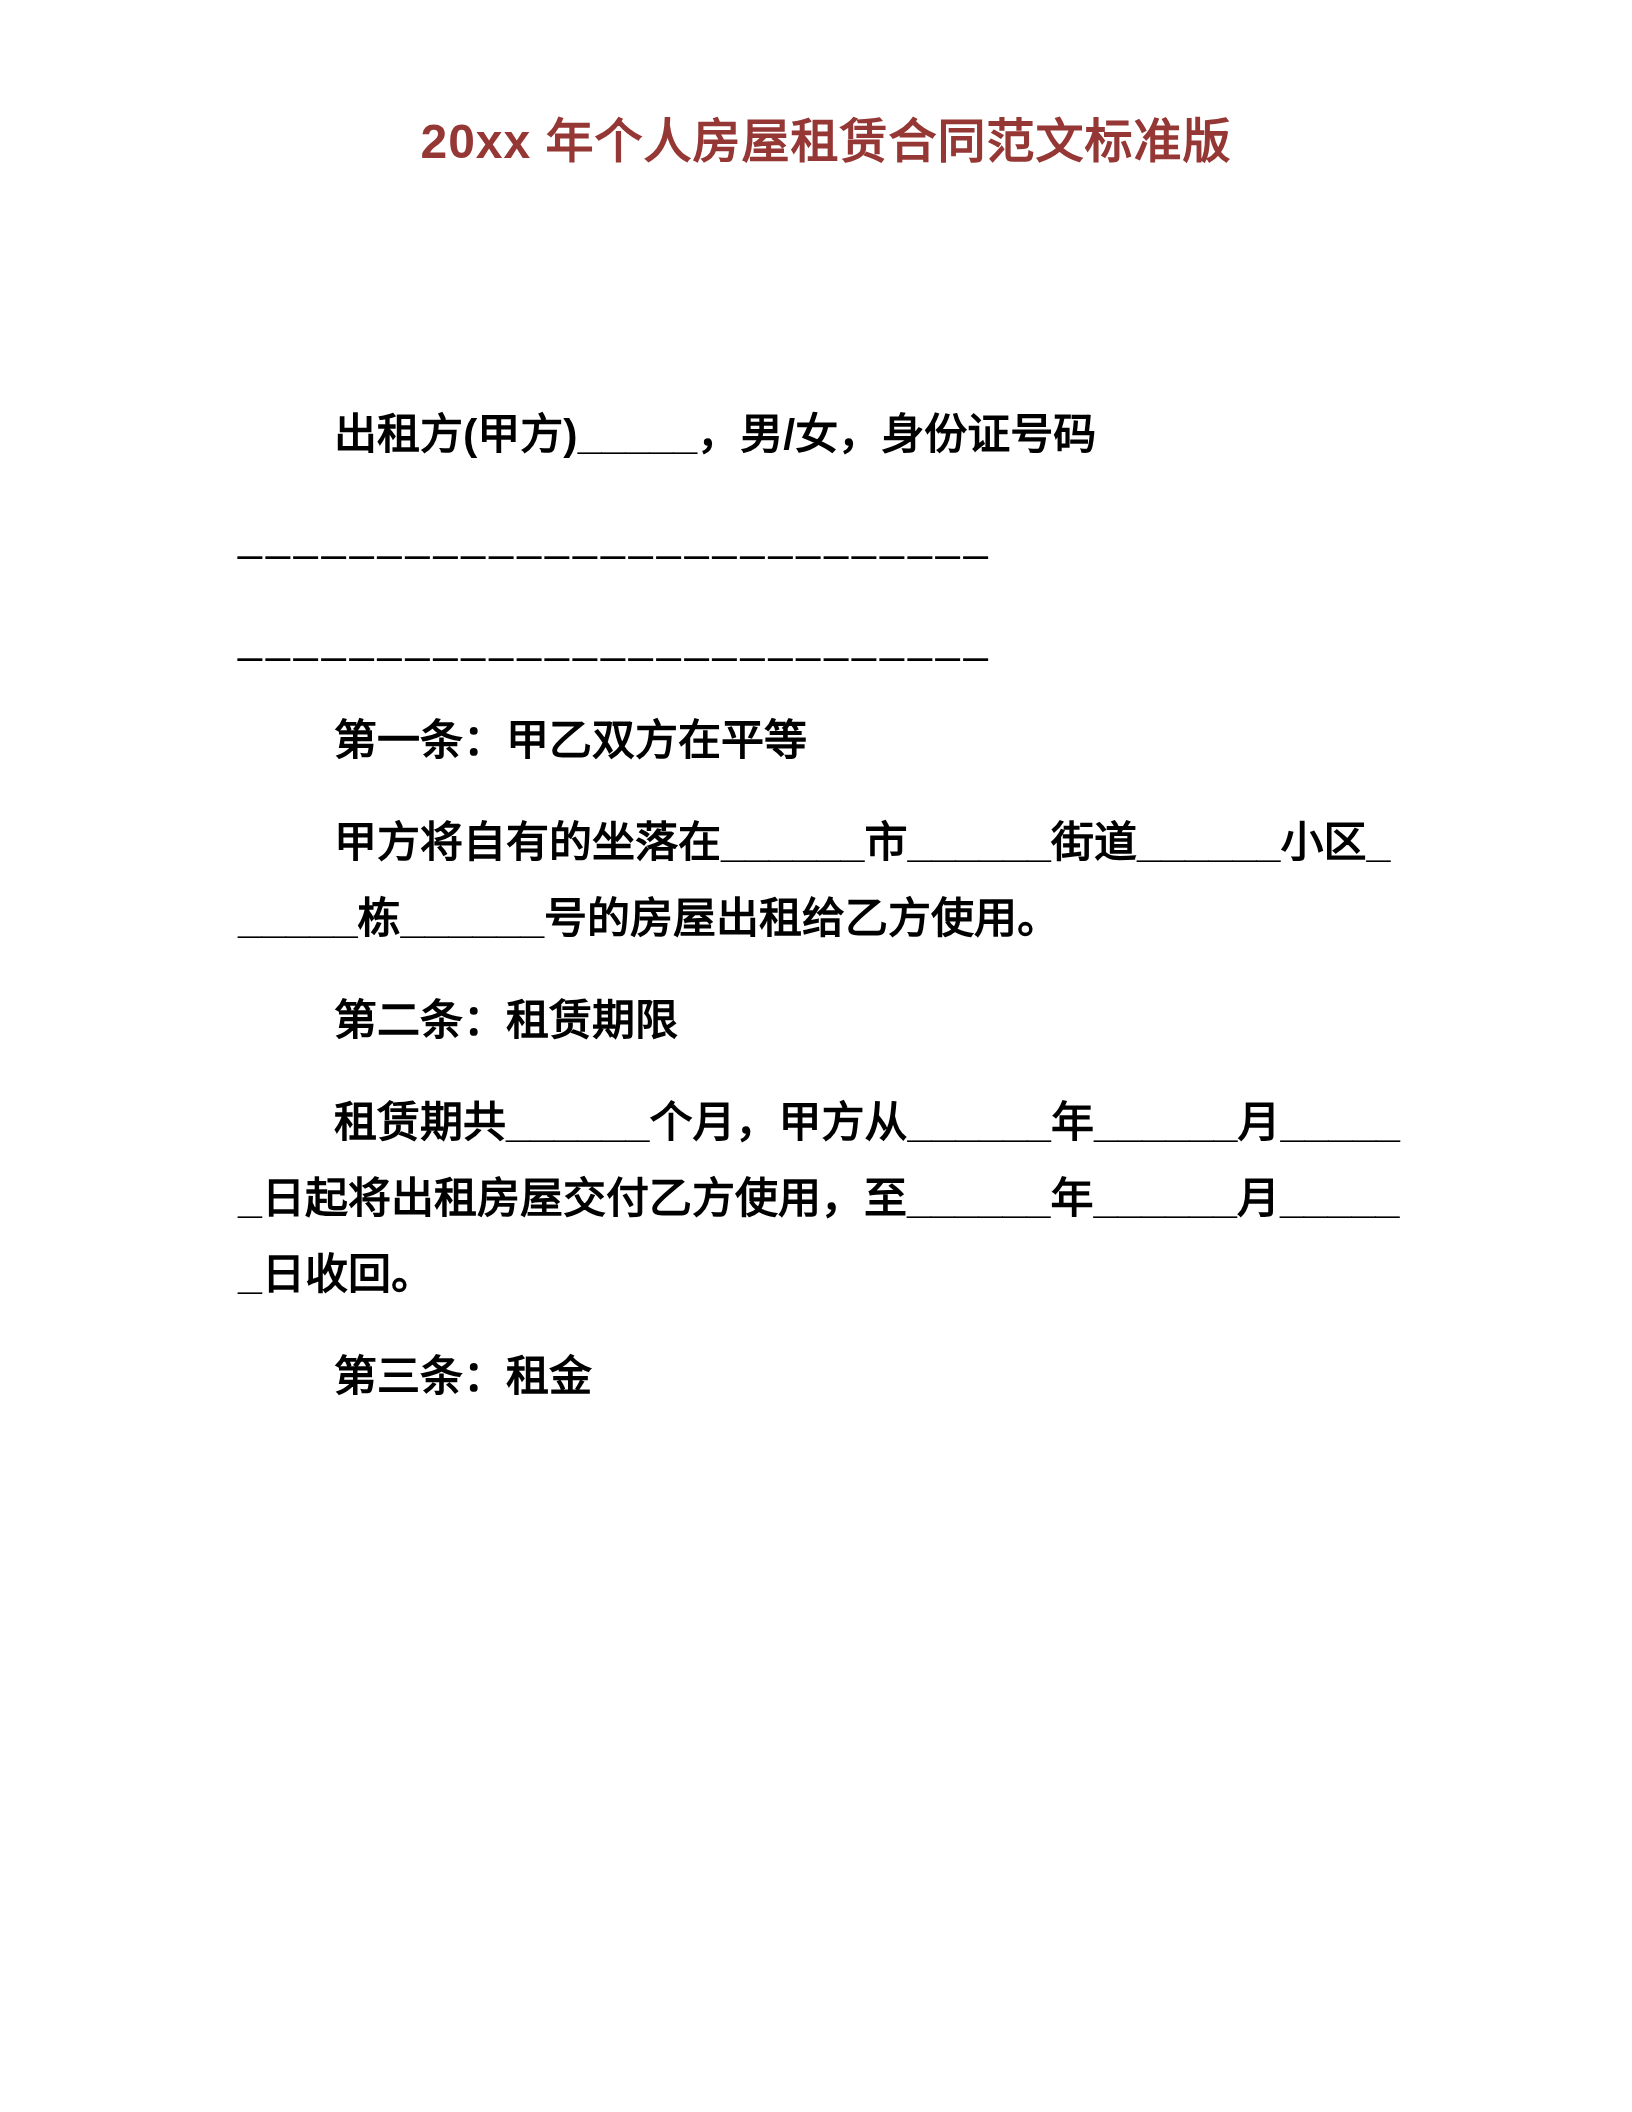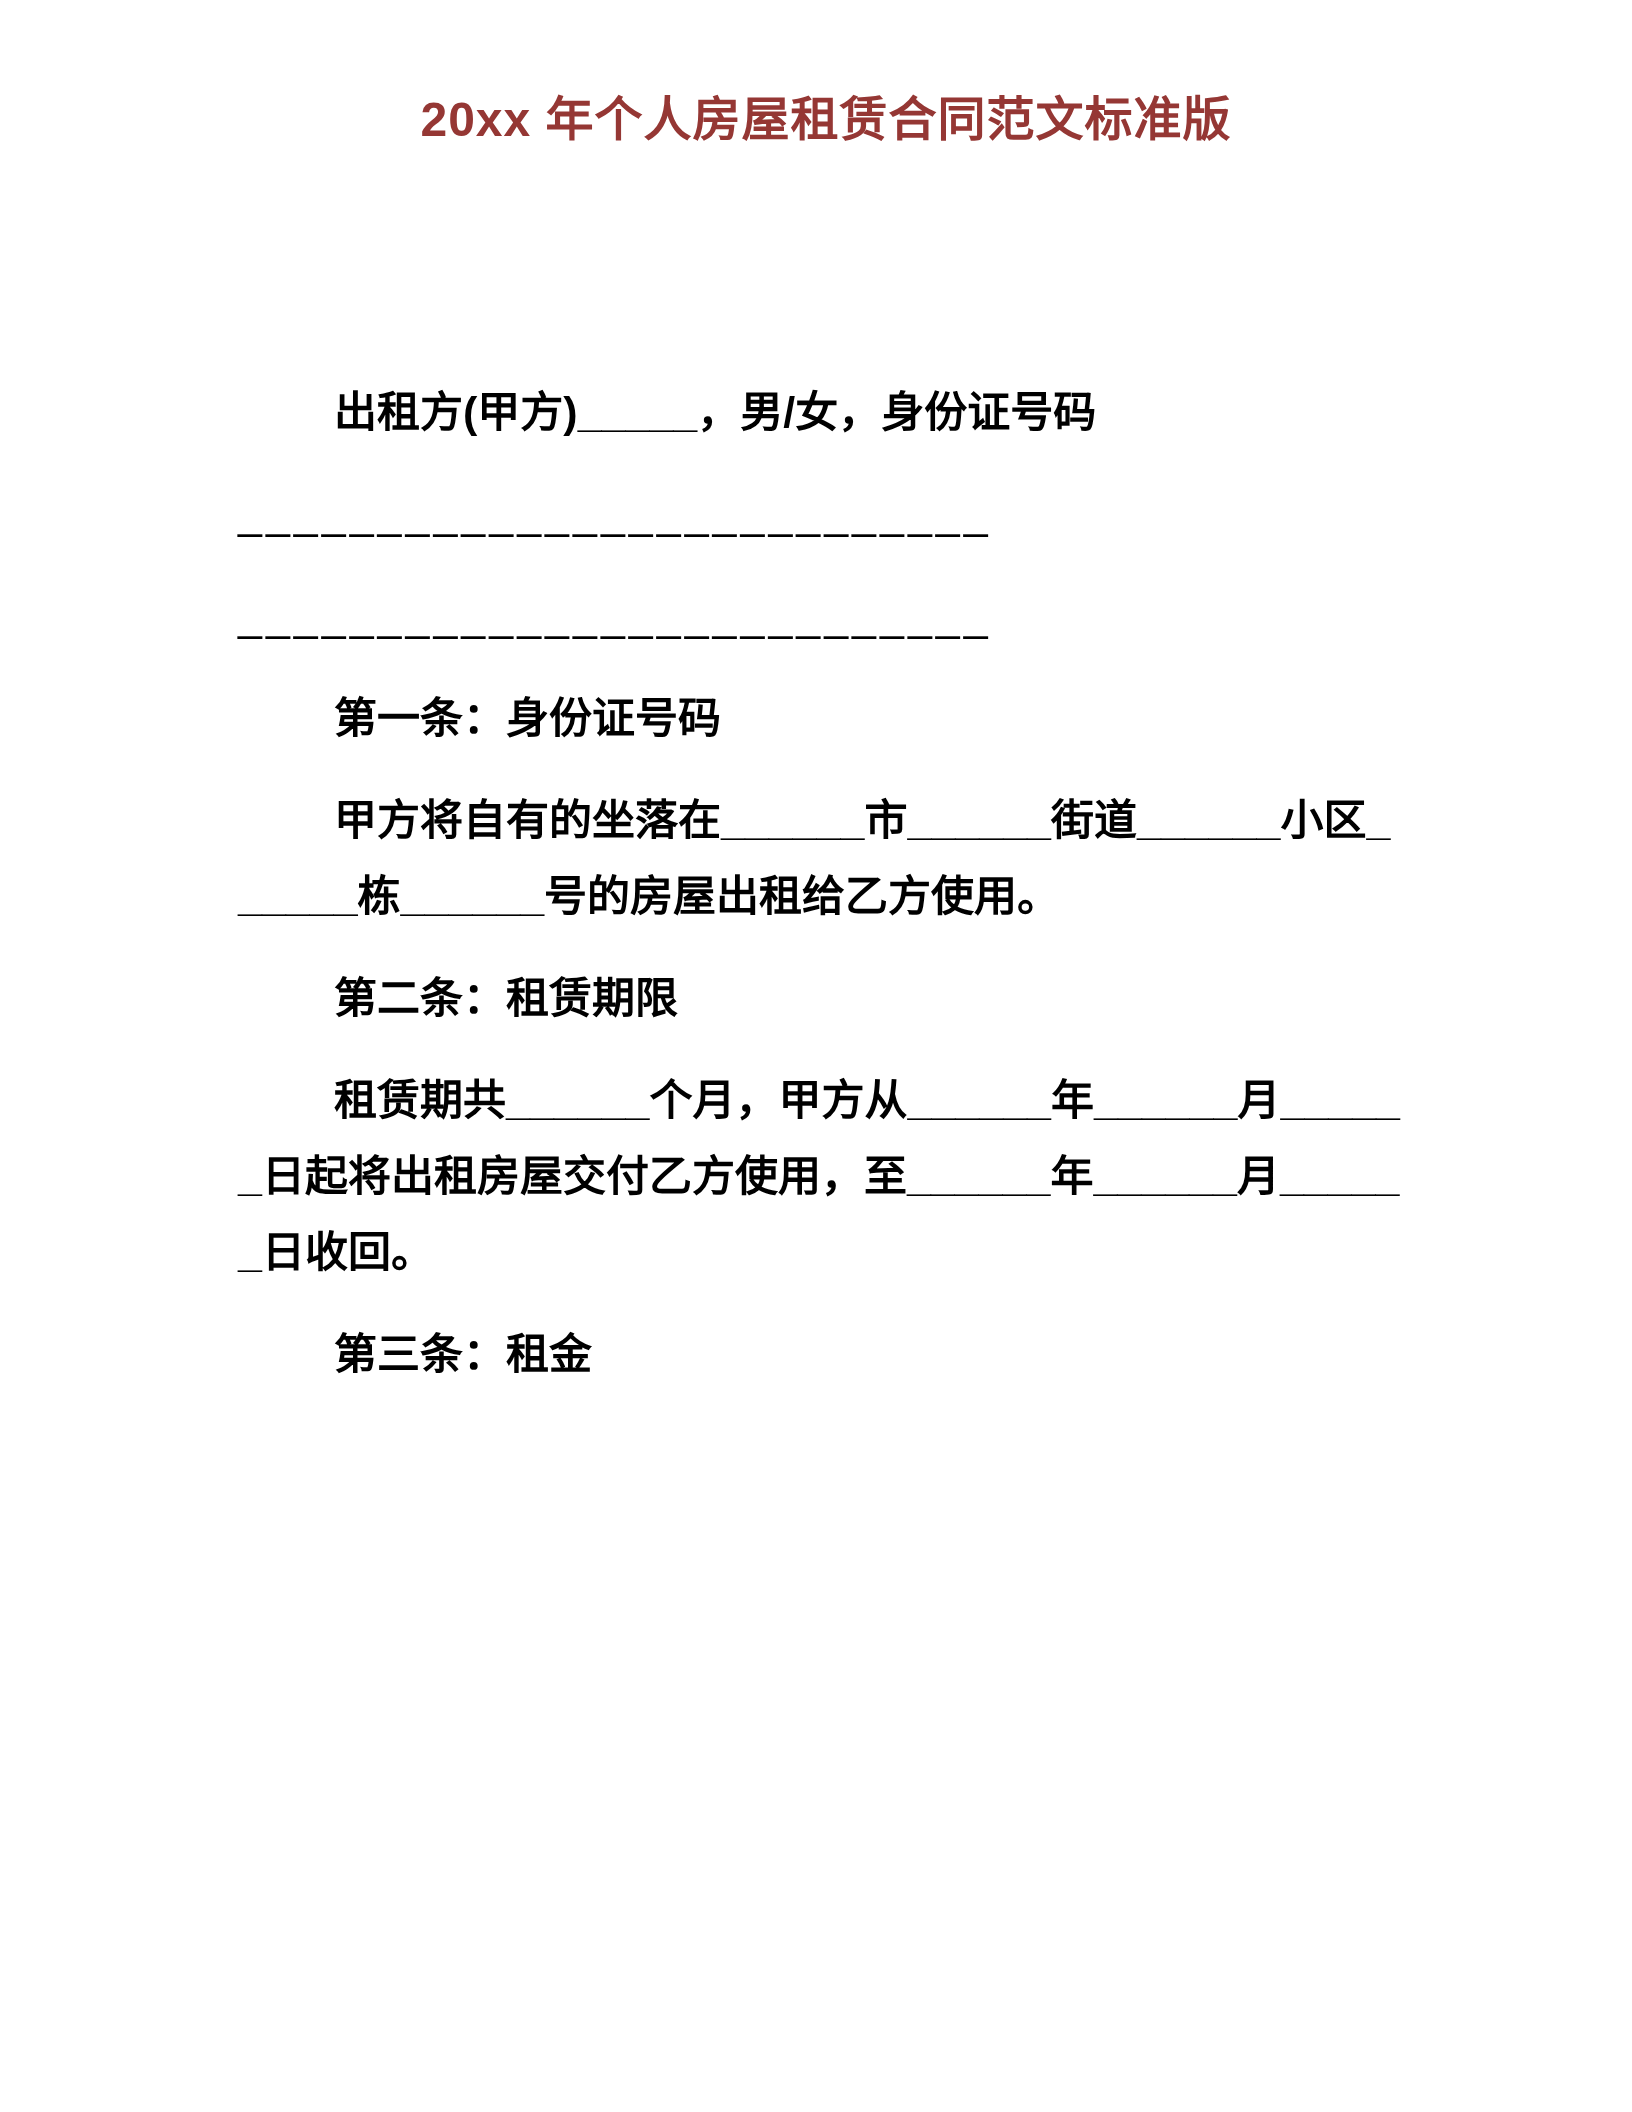--- a/index.html
+++ b/index.html
@@ -11,21 +11,21 @@
     width: 1632px;
     height: 2112px;
     overflow: hidden;
     font-family: "Liberation Sans", "DejaVu Sans", sans-serif;
     color: #000000;
   }
   .page {
     box-sizing: border-box;
     width: 1632px;
     height: 2112px;
-    padding: 88px 218px 0 238px;
+    padding: 110px 218px 0 238px;
     background: #ffffff;
   }
   .doc-title {
     text-align: center;
     font-size: 48px;
     line-height: 64px;
     font-weight: 700;
     color: #953734;
     margin: 0 0 222px 0;
     letter-spacing: 1px;
@@ -52,19 +52,19 @@
 </style>
 </head>
 <body style="background: rgb(255, 255, 255);">
 
 <div class="page">
   <h1 class="doc-title" style="color: rgb(149, 55, 52);">20xx 年个人房屋租赁合同范文标准版</h1>
   <div id="doc-body">
       <p class="para body">出租方(甲方)_____，男/女，身份证号码</p>
       <p class="para blank-line">___________________________</p>
       <p class="para blank-line">___________________________</p>
-      <p class="para heading">第一条：身份证号码</p>
+      <p class="para heading">第一条：甲乙双方在平等</p>
       <p class="para body">甲方将自有的坐落在______市______街道______小区______栋______号的房屋出租给乙方使用。</p>
       <p class="para heading">第二条：租赁期限</p>
       <p class="para body">租赁期共______个月，甲方从______年______月______日起将出租房屋交付乙方使用，至______年______月______日收回。</p>
       <p class="para heading">第三条：租金</p>
     </div>
 </div>
 
 </body></html>

